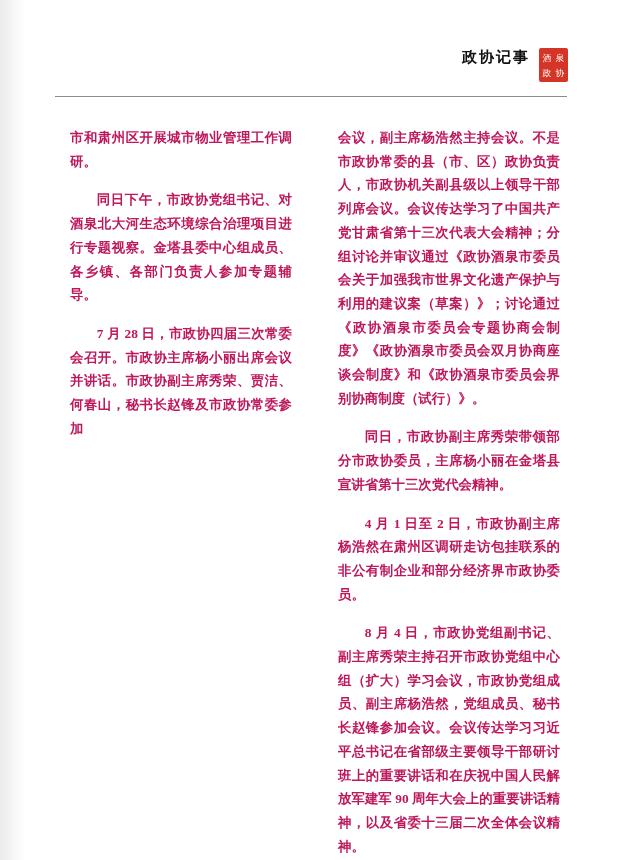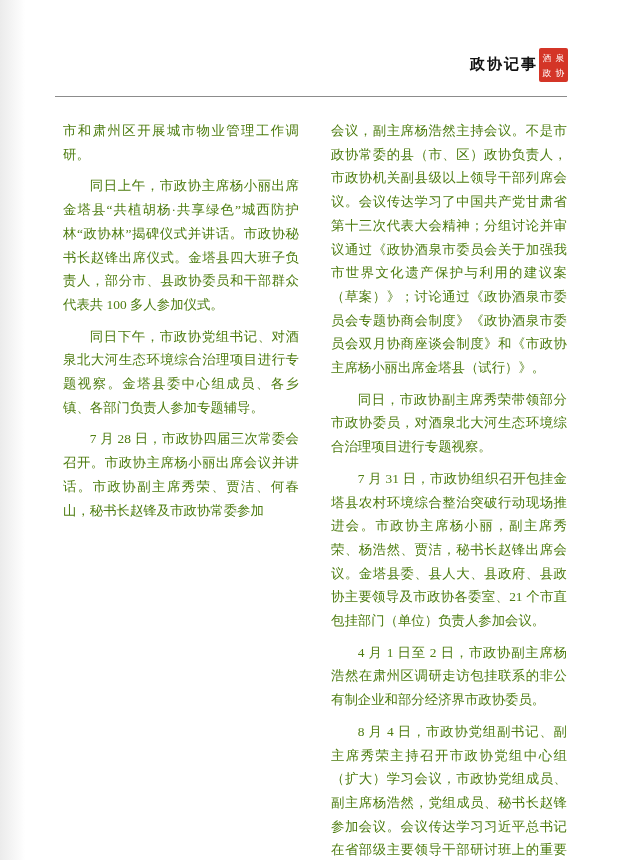--- a/index.html
+++ b/index.html
@@ -13,21 +13,21 @@
   }
   .page{position:absolute;inset:0;background:#fff;}
   .edge-shadow{
     position:absolute;left:0;top:0;width:28px;height:860px;
     background:linear-gradient(to right,#ebebeb 0%,rgba(255,255,255,0) 90%);
     pointer-events:none;
   }
   
   .header{
     position:absolute;top:48px;right:62px;
-    display:flex;align-items:center;gap:1px;
+    display:flex;gap:9px;
   }
   .section-title{
     font-family:"Liberation Sans","DejaVu Sans",sans-serif;
     font-weight:bold;font-size:15px;letter-spacing:2px;color:#111;
     padding-bottom:2px;
   }
   .seal{
     width:29px;height:34px;background:#d43527;border-radius:2px;
     display:grid;grid-template-columns:1fr 1fr;grid-template-rows:1fr 1fr;
     align-items:center;justify-items:center;
@@ -42,27 +42,28 @@
     position:absolute;top:96px;left:55px;width:512px;height:1px;
     background:#8c8c8c;
   }
   
   .columns{
     position:absolute;top:111px;left:55px;width:520px;
     display:flex;gap:16px;
   }
   .col{width:252px;}
   .col p{
-    margin:8px;
+    margin:15px;
     font-size:13.4px;
     line-height:23.7px;
     text-align:justify;
     text-justify:inter-character;
     text-indent:2em;
-    color:#4d7c0f;
+    color:#be185d;
+    font-weight:bold;
   }
   .col p.cont{text-indent:0;}
   
   .footer{
     position:absolute;top:816px;right:55px;
     display:flex;align-items:baseline;gap:14px;
     font-size:13px;
   }
   .footer .issue{
     font-family:"Liberation Sans","DejaVu Sans",sans-serif;
@@ -92,28 +93,26 @@
       <span>政</span>
       <span>协</span>
     </div>
   </div>
 
   <div class="header-rule"></div>
 
   <div class="columns">
     <div class="col">
       <p class="cont">市和肃州区开展城市物业管理工作调研。</p>
-      <p>同日上午，市政协主席杨小丽出席金塔县“共植胡杨·共享绿色”城西防护林“政协林”揭碑仪式并讲话。市政协秘书长赵锋出席仪式。金塔县四大班子负责人，部分市、县政协委员和干部群众代表共 100 多人参加仪式。</p>
       <p>同日下午，市政协党组书记、对酒泉北大河生态环境综合治理项目进行专题视察。金塔县委中心组成员、各乡镇、各部门负责人参加专题辅导。</p>
       <p>7 月 28 日，市政协四届三次常委会召开。市政协主席杨小丽出席会议并讲话。市政协副主席秀荣、贾洁、何春山，秘书长赵锋及市政协常委参加</p>
     </div>
     <div class="col">
-      <p class="cont">会议，副主席杨浩然主持会议。不是市政协常委的县（市、区）政协负责人，市政协机关副县级以上领导干部列席会议。会议传达学习了中国共产党甘肃省第十三次代表大会精神；分组讨论并审议通过《政协酒泉市委员会关于加强我市世界文化遗产保护与利用的建议案（草案）》；讨论通过《政协酒泉市委员会专题协商会制度》《政协酒泉市委员会双月协商座谈会制度》和《市政协主席杨小丽出席金塔县（试行）》。</p>
-      <p>同日，市政协副主席秀荣带领部分市政协委员，对酒泉北大河生态环境综合治理项目进行专题视察。</p>
-      <p>7 月 31 日，市政协组织召开包挂金塔县农村环境综合整治突破行动现场推进会。市政协主席杨小丽，副主席秀荣、杨浩然、贾洁，秘书长赵锋出席会议。金塔县委、县人大、县政府、县政协主要领导及市政协各委室、21 个市直包挂部门（单位）负责人参加会议。</p>
+      <p class="cont">会议，副主席杨浩然主持会议。不是市政协常委的县（市、区）政协负责人，市政协机关副县级以上领导干部列席会议。会议传达学习了中国共产党甘肃省第十三次代表大会精神；分组讨论并审议通过《政协酒泉市委员会关于加强我市世界文化遗产保护与利用的建议案（草案）》；讨论通过《政协酒泉市委员会专题协商会制度》《政协酒泉市委员会双月协商座谈会制度》和《政协酒泉市委员会界别协商制度（试行）》。</p>
+      <p>同日，市政协副主席秀荣带领部分市政协委员，主席杨小丽在金塔县宣讲省第十三次党代会精神。</p>
       <p>4 月 1 日至 2 日，市政协副主席杨浩然在肃州区调研走访包挂联系的非公有制企业和部分经济界市政协委员。</p>
       <p>8 月 4 日，市政协党组副书记、副主席秀荣主持召开市政协党组中心组（扩大）学习会议，市政协党组成员、副主席杨浩然，党组成员、秘书长赵锋参加会议。会议传达学习习近平总书记在省部级主要领导干部研讨班上的重要讲话和在庆祝中国人民解放军建军 90 周年大会上的重要讲话精神，以及省委十三届二次全体会议精神。</p>
 
     </div>
   </div>
 
 
 </div>
 
 </body></html>

